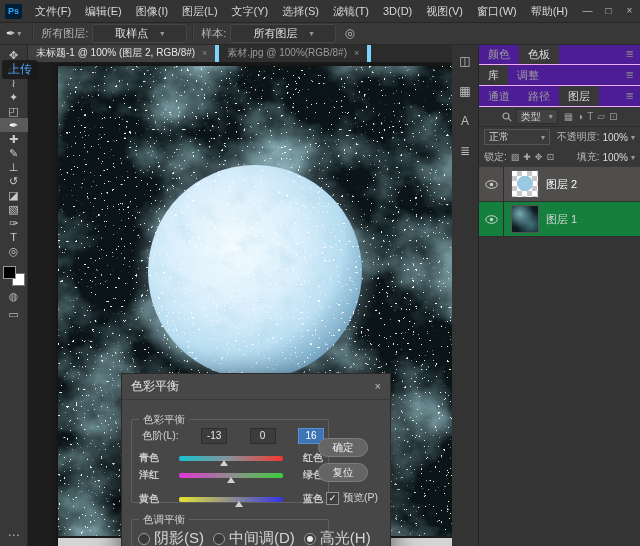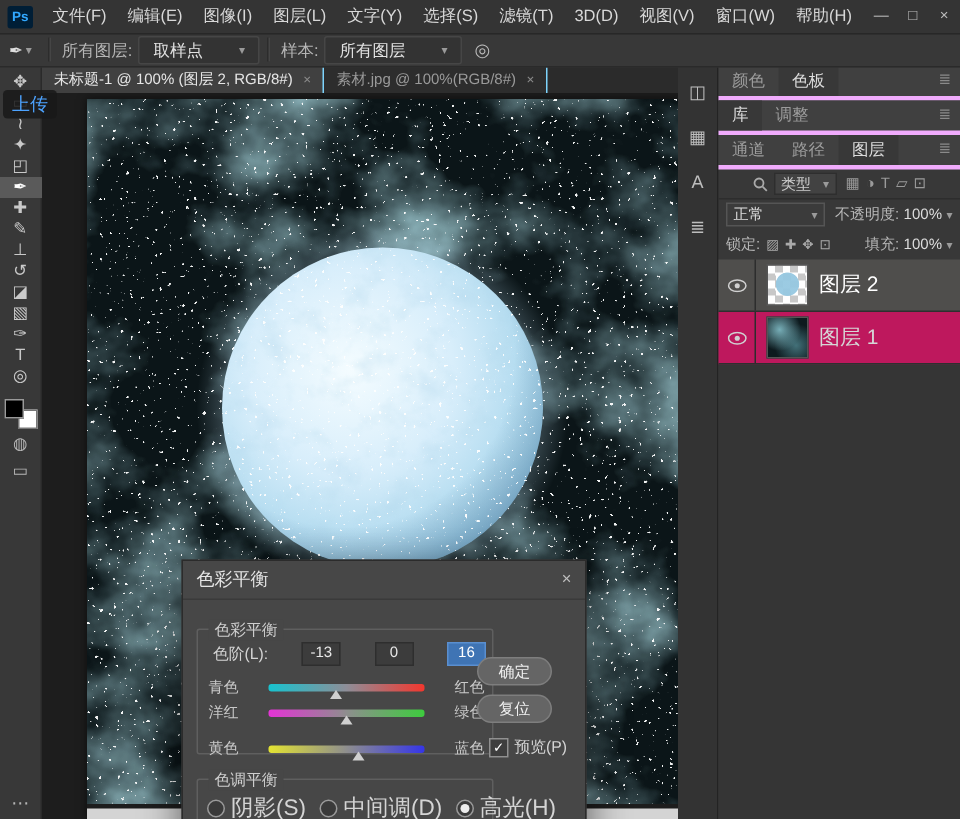--- a/index.html
+++ b/index.html
@@ -15,30 +15,30 @@
   .menu-item{padding:4px 7px;line-height:22px;color:#d8d8d8;cursor:default;}
   .win-controls{margin-left:auto;display:flex;}
   .win-controls span{width:21px;text-align:center;line-height:22px;color:#bdbdbd;font-size:10px;}
 
   
   .optionsbar{position:absolute;left:0;top:22px;width:640px;height:22px;background:#383838;
               border-bottom:1px solid #2a2a2a;display:flex;align-items:center;z-index:29;}
   .tool-preset{display:flex;align-items:center;gap:2px;padding:0 6px;color:#e0e0e0;}
   .opt-sep{width:1px;height:16px;background:#2c2c2c;margin:0 5px;border-right:1px solid #454545;}
   .opt-label{color:#b5b5b5;margin:0 4px 0 2px;}
-  .opt-dd{display:flex;align-items:center;gap:24px;padding:1px 9px;background:#333;
+  .opt-dd{display:flex;align-items:center;gap:12px;padding:1px 22px;background:#333;
           border:1px solid #464646;border-radius:2px;color:#e2e2e2;}
   .caret{font-size:8px;color:#9a9a9a;}
   .ring-icon{margin-left:8px;color:#bdbdbd;font-size:12px;}
 
   
   .tabbar{position:absolute;left:28px;top:44px;right:188px;height:18px;background:#2b2b2b;
           display:flex;align-items:stretch;z-index:10;}
   .doc-tab{display:flex;align-items:center;padding:0 8px;font-size:10px;background:#2d2d2d;
-           color:#9a9a9a;border-right:1px solid #7dd3fc;white-space:nowrap;}
+           color:#9a9a9a;border-right:4px solid #7dd3fc;white-space:nowrap;}
   .doc-tab.active{background:#404040;color:#e6e6e6;}
   .tab-close{margin-left:7px;font-size:9px;color:#8a8a8a;}
 
   
   .toolbar{position:absolute;left:0;top:44px;bottom:0;width:28px;background:#383838;
            border-right:1px solid #2a2a2a;display:flex;flex-direction:column;align-items:center;
            padding-top:4px;box-sizing:border-box;z-index:10;}
   .tool{width:28px;height:14px;line-height:14px;text-align:center;font-size:11px;color:#c9c9c9;}
   .tool.active{background:#5a5a5a;color:#fff;}
   .swatches{position:relative;width:22px;height:20px;margin-top:8px;}
@@ -54,70 +54,70 @@
 
   
   .upload-chip{position:absolute;left:2px;top:60px;z-index:60;background:rgba(25,25,25,.85);
                color:#4da3ff;font-size:12px;padding:1px 6px;border-radius:3px;}
 
   
   .dock{position:absolute;right:0;top:44px;width:188px;bottom:0;background:#2a2a2a;display:flex;z-index:10;}
   .iconstrip{width:26px;background:#333;border-right:1px solid #232323;display:flex;flex-direction:column;
              align-items:center;padding-top:10px;gap:16px;color:#bdbdbd;font-size:12px;}
   .dock-main{flex:1;display:flex;flex-direction:column;min-width:0;}
-  .pg-header{height:20px;background:#404040;display:flex;align-items:center;border-bottom:3px solid #f0abfc;}
+  .pg-header{height:20px;background:#4c1d95;display:flex;align-items:center;border-bottom:1px solid #f0abfc;}
   .pg-tab{padding:0 9px;line-height:20px;font-size:11px;color:#9c9c9c;white-space:nowrap;}
   .pg-tab.active{background:#383838;color:#dcdcdc;}
   .pg-menu{margin-left:auto;line-height:20px;padding-right:6px;color:#8a8a8a;font-size:10px;}
   .layers-group{flex:1;display:flex;flex-direction:column;background:#383838;min-height:0;}
   .filter-row{height:19px;display:flex;align-items:center;gap:4px;padding:0 4px;border-bottom:1px solid #2d2d2d;justify-content:center;}
   .type-dd{display:flex;align-items:center;gap:8px;background:#424242;border:1px solid #2e2e2e;
            padding:0 4px;height:13px;font-size:10px;color:#ccc;}
   .f-icons{display:flex;gap:4px;margin-left:2px;color:#9a9a9a;font-size:10px;}
   .blend-row,.lock-row{height:20px;display:flex;align-items:center;gap:4px;padding:0 5px;font-size:10px;color:#b8b8b8;}
   .blend-dd{width:56px;height:14px;border:1px solid #555;background:#3b3b3b;display:flex;
             justify-content:space-between;align-items:center;padding:0 4px;color:#ddd;}
   .right-group{margin-left:auto;display:flex;align-items:center;gap:3px;}
   .lk-icons{display:flex;gap:4px;color:#aaa;font-size:9px;}
-  .layer-row{height:34px;display:flex;align-items:center;border-bottom:1px solid #2f2f2f;background:#be185d;}
+  .layer-row{height:34px;display:flex;align-items:center;border-bottom:1px solid #2f2f2f;background:#15803d;}
   .layer-row.selected{background:#4f4e4c;}
   .eye-cell{width:24px;align-self:stretch;display:flex;align-items:center;justify-content:center;
             border-right:1px solid #2d2d2d;}
   .thumb{width:28px;height:28px;margin:0 7px;border:1px solid #555;box-sizing:border-box;flex:none;}
   .thumb-checker{background-image:
       radial-gradient(circle at 50% 48%, rgba(150,200,225,.95) 0 40%, rgba(150,200,225,0) 43%),
       conic-gradient(#c8c8c8 0 25%, #fff 0 50%, #c8c8c8 0 75%, #fff 0);
       background-size:100% 100%,10px 10px;}
   .thumb-nebula{background:
       radial-gradient(circle at 30% 30%, rgba(130,190,200,.9), rgba(130,190,200,0) 55%),
       radial-gradient(circle at 72% 70%, rgba(90,150,160,.7), rgba(90,150,160,0) 55%),#0d1a1e;}
   .thumb-dark{background:
       radial-gradient(circle at 20% 30%, #cfe 0 .6px, transparent 1.4px),
       radial-gradient(circle at 70% 60%, #cfe 0 .6px, transparent 1.4px),
       radial-gradient(circle at 45% 80%, #cfe 0 .6px, transparent 1.4px),#0a0f11;}
-  .layer-name{font-size:14px;color:#d6d6d6;white-space:nowrap;}
+  .layer-name{font-size:11px;color:#d6d6d6;white-space:nowrap;}
   .layer-row.selected .layer-name{color:#fff;}
   .lock-mini{margin-left:auto;margin-right:8px;}
   .layers-filler{flex:1;background:#353535;}
 
   
   .dialog{position:absolute;left:121px;top:373px;width:268px;height:240px;background:#474747;
           border:1px solid #2b2b2b;box-shadow:0 10px 26px rgba(0,0,0,.6);z-index:50;color:#d4d4d4;}
   .dlg-title{height:25px;line-height:25px;padding:0 9px;font-size:12px;color:#e5e5e5;
              border-bottom:1px solid #3a3a3a;display:flex;}
   .dlg-close{margin-left:auto;color:#c0c0c0;font-size:11px;}
   .group{position:absolute;border:1px solid #5f5f5f;border-radius:2px;}
   .g1{left:9px;top:45px;width:196px;height:82px;}
   .g2{left:9px;top:145px;width:196px;height:80px;}
   .legend{position:absolute;top:-7px;left:7px;background:#474747;padding:0 4px;font-size:10.5px;color:#cfcfcf;}
   .levels-row{position:absolute;top:8px;left:10px;right:4px;display:flex;align-items:center;gap:17px;font-size:10.5px;justify-content:space-between;}
   .lvl{width:24px;height:14px;background:#3c3c3c;border:1px solid #2e2e2e;text-align:center;
        line-height:14px;font-size:10px;color:#e8e8e8;}
   .lvl.sel{background:#3f74b4;border-color:#5a8fd0;color:#fff;}
-  .slider-row{position:absolute;left:7px;right:5px;height:14px;display:flex;align-items:center;gap:18px;font-size:10px;color:#c9c9c9;}
+  .slider-row{position:absolute;left:7px;right:5px;height:14px;display:flex;align-items:center;gap:18px;font-size:10px;color:#c9c9c9;font-weight:bold;}
   .sr0{top:31px;} .sr1{top:48px;} .sr2{top:72px;}
   .track{position:relative;flex:1;height:5px;border-radius:2px;margin:0 2px;}
   .t0{background:linear-gradient(90deg,#17c3cf,#8e8e98 50%,#f2372e);}
   .t1{background:linear-gradient(90deg,#e433d6,#8e8e8e 50%,#3ecc3e);}
   .t2{background:linear-gradient(90deg,#e3e332,#8e8e8e 50%,#3535e8);}
   .sl-thumb{position:absolute;top:4px;width:0;height:0;border-left:4px solid transparent;
             border-right:4px solid transparent;border-bottom:6px solid #d0d0d0;transform:translateX(-4px);}
   .dlg-btn{position:absolute;right:22px;width:50px;height:19px;background:#656565;border:1px solid #7e7e7e;
            border-radius:10px;color:#f0f0f0;font-size:10.5px;font-family:inherit;padding:0;}
   .btn-ok{top:64px;} .btn-reset{top:89px;}

